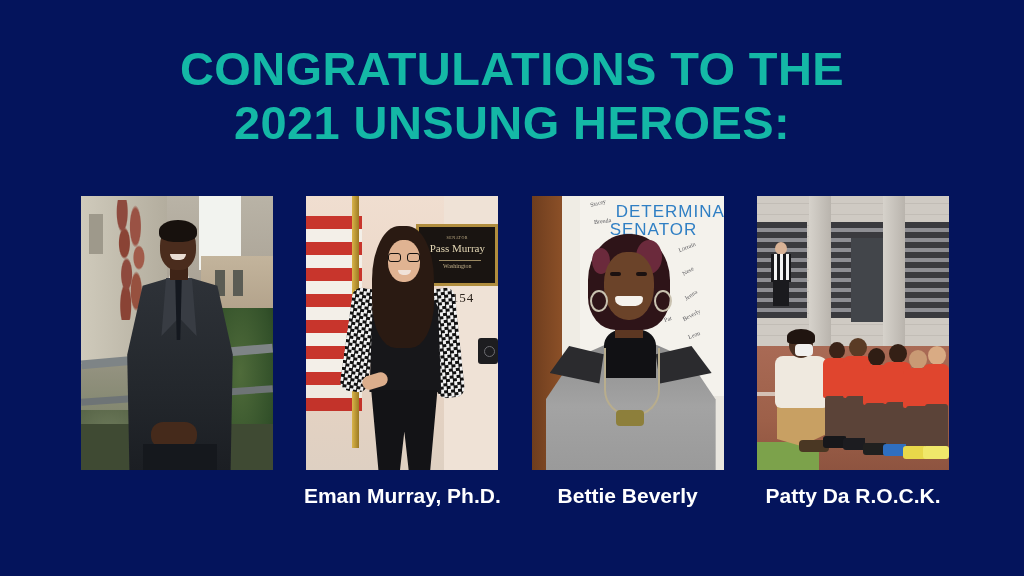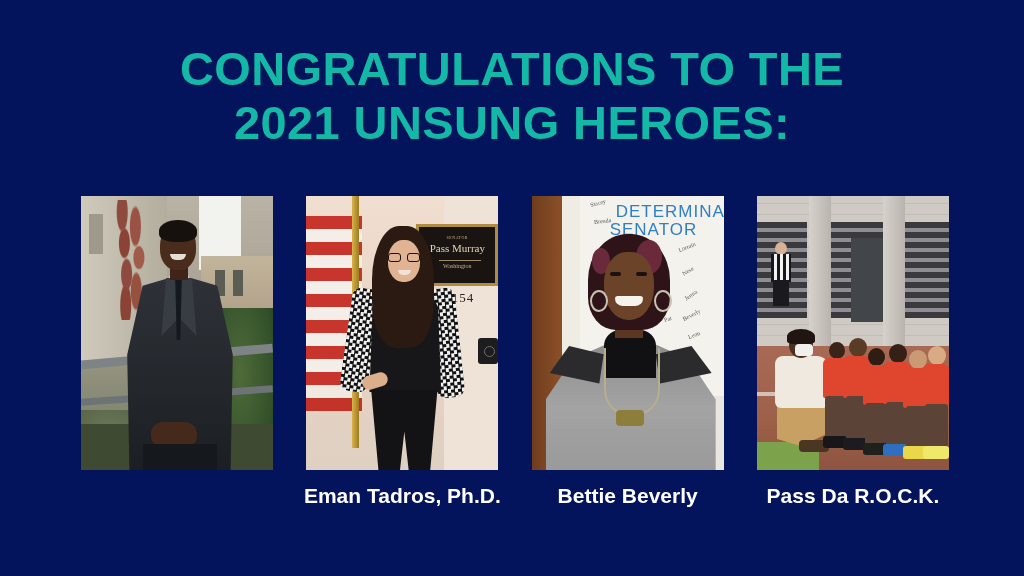--- a/index.html
+++ b/index.html
@@ -563,21 +563,21 @@
           <div class="pants2"></div>
           <div class="hair2"></div>
           <div class="face2"></div>
           <div class="glasses">
             <i style="left:0;"></i>
               <i style="right:0;"></i>
           </div>
           <div class="grin"></div>
         </div>
       </div>
-      <div class="caption">Eman Tadros, Ph.D.</div>
+      <div class="caption">Eman Murray, Ph.D.</div>
     </div>
 
     <div class="honoree">
       <div class="photo-frame">
         <div class="scene p3">
           <div class="door"></div>
           <div class="wall3"></div>
           <div class="banner"></div>
 
           <div class="bt bt1">DETERMINA</div>
@@ -679,17 +679,17 @@
           </div>
 
           <div class="player" style="left:166px;top:150px;width:26px;height:114px;">
             <div class="phead" style="left:5px;top:0;width:18px;height:19px;background:#d9ab84;"></div>
             <div class="pjersey" style="left:0;top:18px;width:26px;height:42px;"></div>
             <div class="plegs" style="left:2px;top:58px;width:23px;height:44px;"></div>
             <div class="pshoe" style="left:0;top:100px;width:26px;height:13px;background:#f0e86a;"></div>
           </div>
         </div>
       </div>
-      <div class="caption">Pass Da R.O.C.K.</div>
+      <div class="caption">Patty Da R.O.C.K.</div>
     </div>
 
   </div>
 </div>
 
 </body></html>

